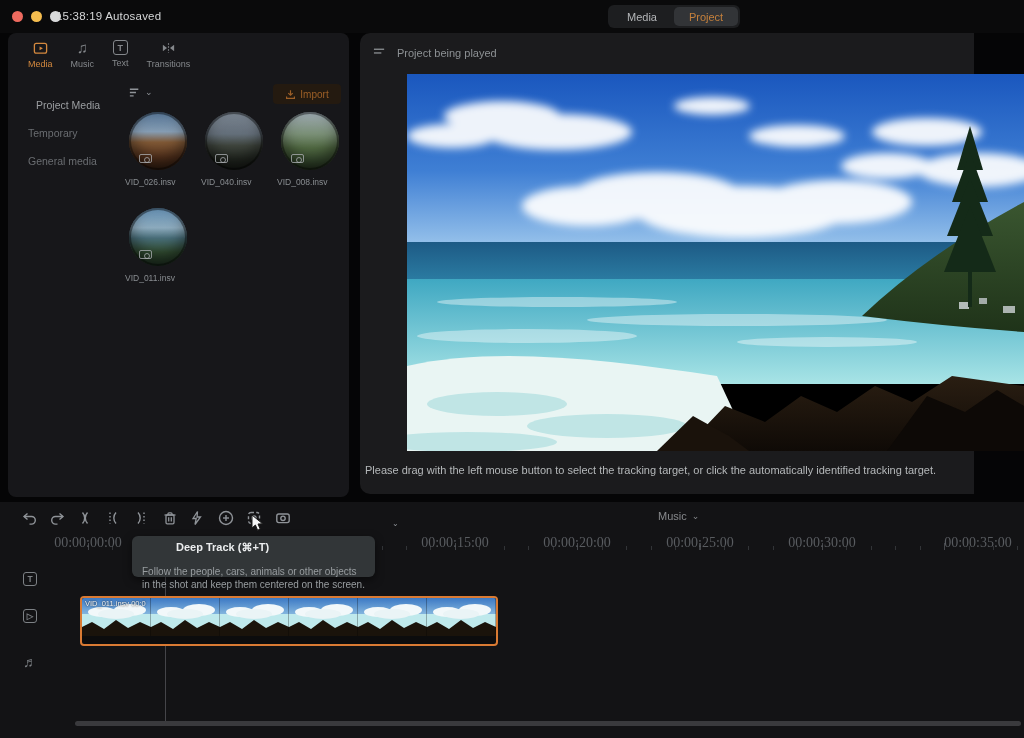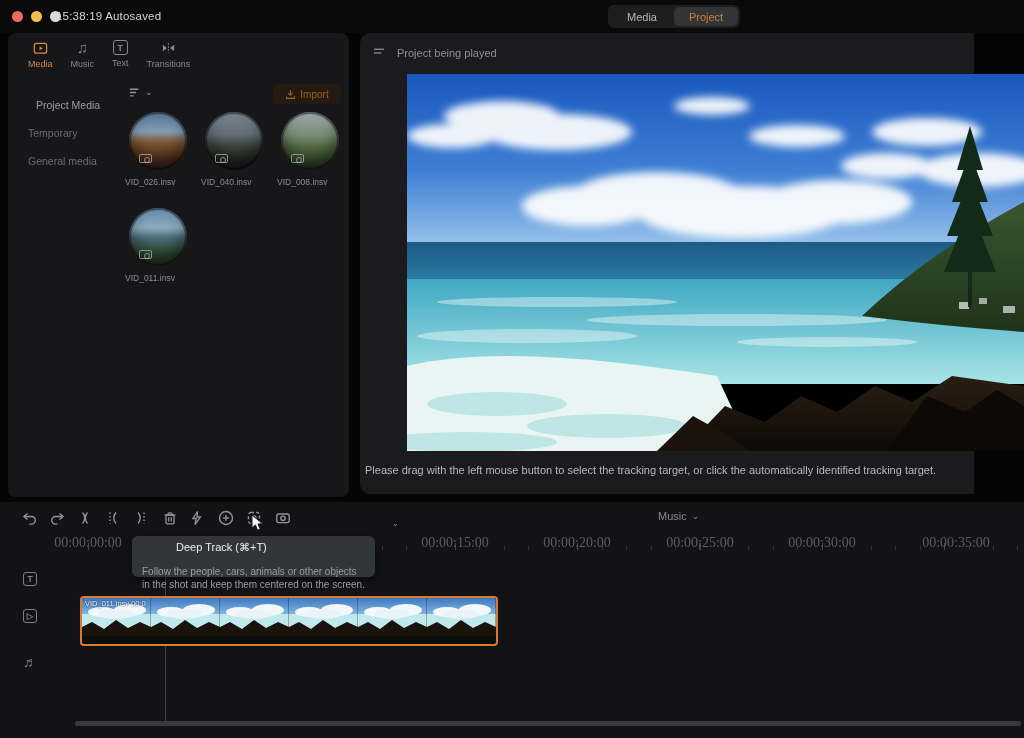--- a/index.html
+++ b/index.html
@@ -77,21 +77,21 @@
   .playhead { position:absolute; left:165px; top:51px; width:1px; height:170px; background:#454549; }
 
   .track-head { position:absolute; left:22px; width:16px; height:16px; color:#7d8185; display:flex; align-items:center; justify-content:center; }
   .sq-icon { width:14px; height:14px; border:1.3px solid #7d8185; border-radius:3px; display:flex; align-items:center; justify-content:center; font-size:8.5px; font-weight:bold; color:#7d8185; }
   .note-glyph { font-size:14px; color:#7d8185; }
 
   .clip { position:absolute; left:80px; top:94px; width:418px; height:50px; border:2px solid #d97a33; border-radius:4px; overflow:hidden; background:#0c0c0d; }
   .clip-label { position:absolute; left:3px; top:1px; font-size:7.5px; color:#eef0f1; text-shadow:0 0 2px rgba(0,0,0,.9); z-index:2; white-space:nowrap; }
 
   .tooltip { position:absolute; left:132px; top:34px; width:243px; height:41px; background:#323638; border-radius:6px; padding:5px 10px 0 10px; box-shadow:0 3px 8px rgba(0,0,0,.5); z-index:5; }
-  .tt-title { font-size:11px; font-weight:normal; color:#eceeef;padding-left:34px; }
+  .tt-title { font-size:11px; font-weight:bold; color:#eceeef;padding-left:34px; }
   .tt-body { margin-top:12px; font-size:10px; line-height:1.25; color:#989da0; }
 
   .hscroll { position:absolute; left:75px; top:219px; width:946px; height:5px; background:#3a3a3d; border-radius:3px; }
 
   .cursor { position:absolute; left:251px; top:514px; z-index:20; pointer-events:none; }
 </style>
 </head>
 <body>
 
 <div class="app">
@@ -353,21 +353,21 @@
     </div>
 
     <div class="ruler">
       <div class="ruler-minor"></div>
       <div class="ruler-major"></div>
       <span class="ruler-label" style="left:13px">00:00:00:00</span>
       <span class="ruler-label" style="left:380px">00:00:15:00</span>
       <span class="ruler-label" style="left:502px">00:00:20:00</span>
       <span class="ruler-label" style="left:625px">00:00:25:00</span>
       <span class="ruler-label" style="left:747px">00:00:30:00</span>
-      <span class="ruler-label" style="left:881px">00:00:35:00</span>
+      <span class="ruler-label" style="left:903px">00:00:35:00</span>
     </div>
 
     <div class="playhead"></div>
 
     <div class="track-head" style="top:69px">
       <span class="sq-icon">T</span>
     </div>
     <div class="track-head" style="top:106px">
       <span class="sq-icon">▷</span>
     </div>

